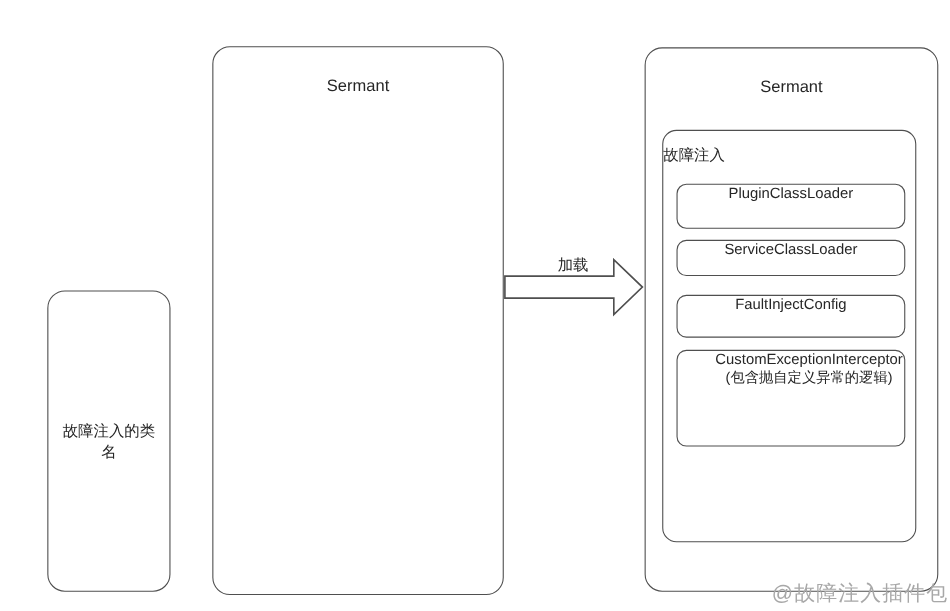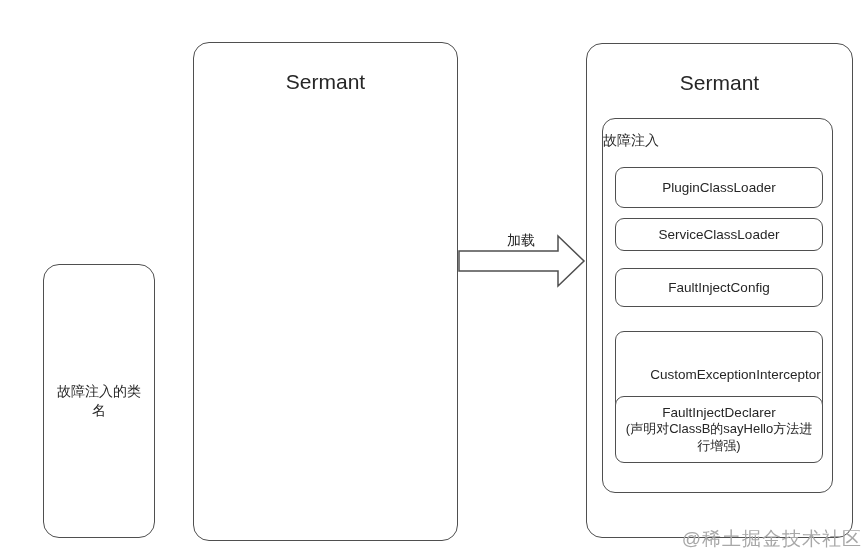--- a/index.html
+++ b/index.html
@@ -40,21 +40,21 @@
   .mid-box {
     left: 193px; top: 42px;
     width: 265px; height: 499px;
     border-radius: 16px;
   }
   .box-title {
     position: absolute;
     left: 0; right: 0;
     top: 27px;
     text-align: center;
-    font-size: 21px;
+    font-size: 15px;
   }
   
   .right-box {
     left: 586px; top: 43px;
     width: 267px; height: 495px;
     border-radius: 16px;
   }
   
   .inner-box {
     left: 602px; top: 118px;
@@ -72,30 +72,29 @@
     position: absolute;
     left: 615px;
     width: 208px;
     border: 1.4px solid #4f4f4f;
     border-radius: 9px;
     background: #ffffff;
     box-sizing: border-box;
     display: flex;
     flex-direction: column;
     align-items: center;
-    justify-content: center;
     text-align: center;
   }
   .module-title { font-size: 13.5px; line-height: 16px; }
   .module-subtitle { font-size: 13px; line-height: 16.5px; padding: 0 6px; }
   .module-subtitle:empty { display: none; }
   .m1 { top: 167px; height: 41px; }
   .m2 { top: 218px; height: 33px; }
   .m3 { top: 268px; height: 39px; }
-  .m4 { top: 331px; height: 88px; padding-left: 33px; }
+  .m4 { top: 318px; height: 88px; padding-left: 33px; }
   .m5 { top: 396px; height: 67px; }
   
   .arrow-svg {
     position: absolute;
     left: 456px; top: 212px;
     width: 132px; height: 82px;
   }
   .arrow-label {
     position: absolute;
     left: 495px; top: 232px;
@@ -149,22 +148,19 @@
     <div class="module-title">ServiceClassLoader</div>
 
   </div>
 
   <div class="module m3">
     <div class="module-title">FaultInjectConfig</div>
   </div>
 
   <div class="module m4">
     <div class="module-title">CustomExceptionInterceptor</div>
+    <div class="module-subtitle">(包含抛自定义异常的逻辑)</div>
   </div>
 
-  <div class="module m5">
-    <div class="module-title">FaultInjectDeclarer</div>
-    <div class="module-subtitle">(声明对ClassB的sayHello方法进行增强)</div>
-  </div>
 
-  <div class="watermark">@稀土掘金技术社区</div>
+  <div class="watermark">@故障注入插件包</div>
 
 </div>
 
 </body></html>

